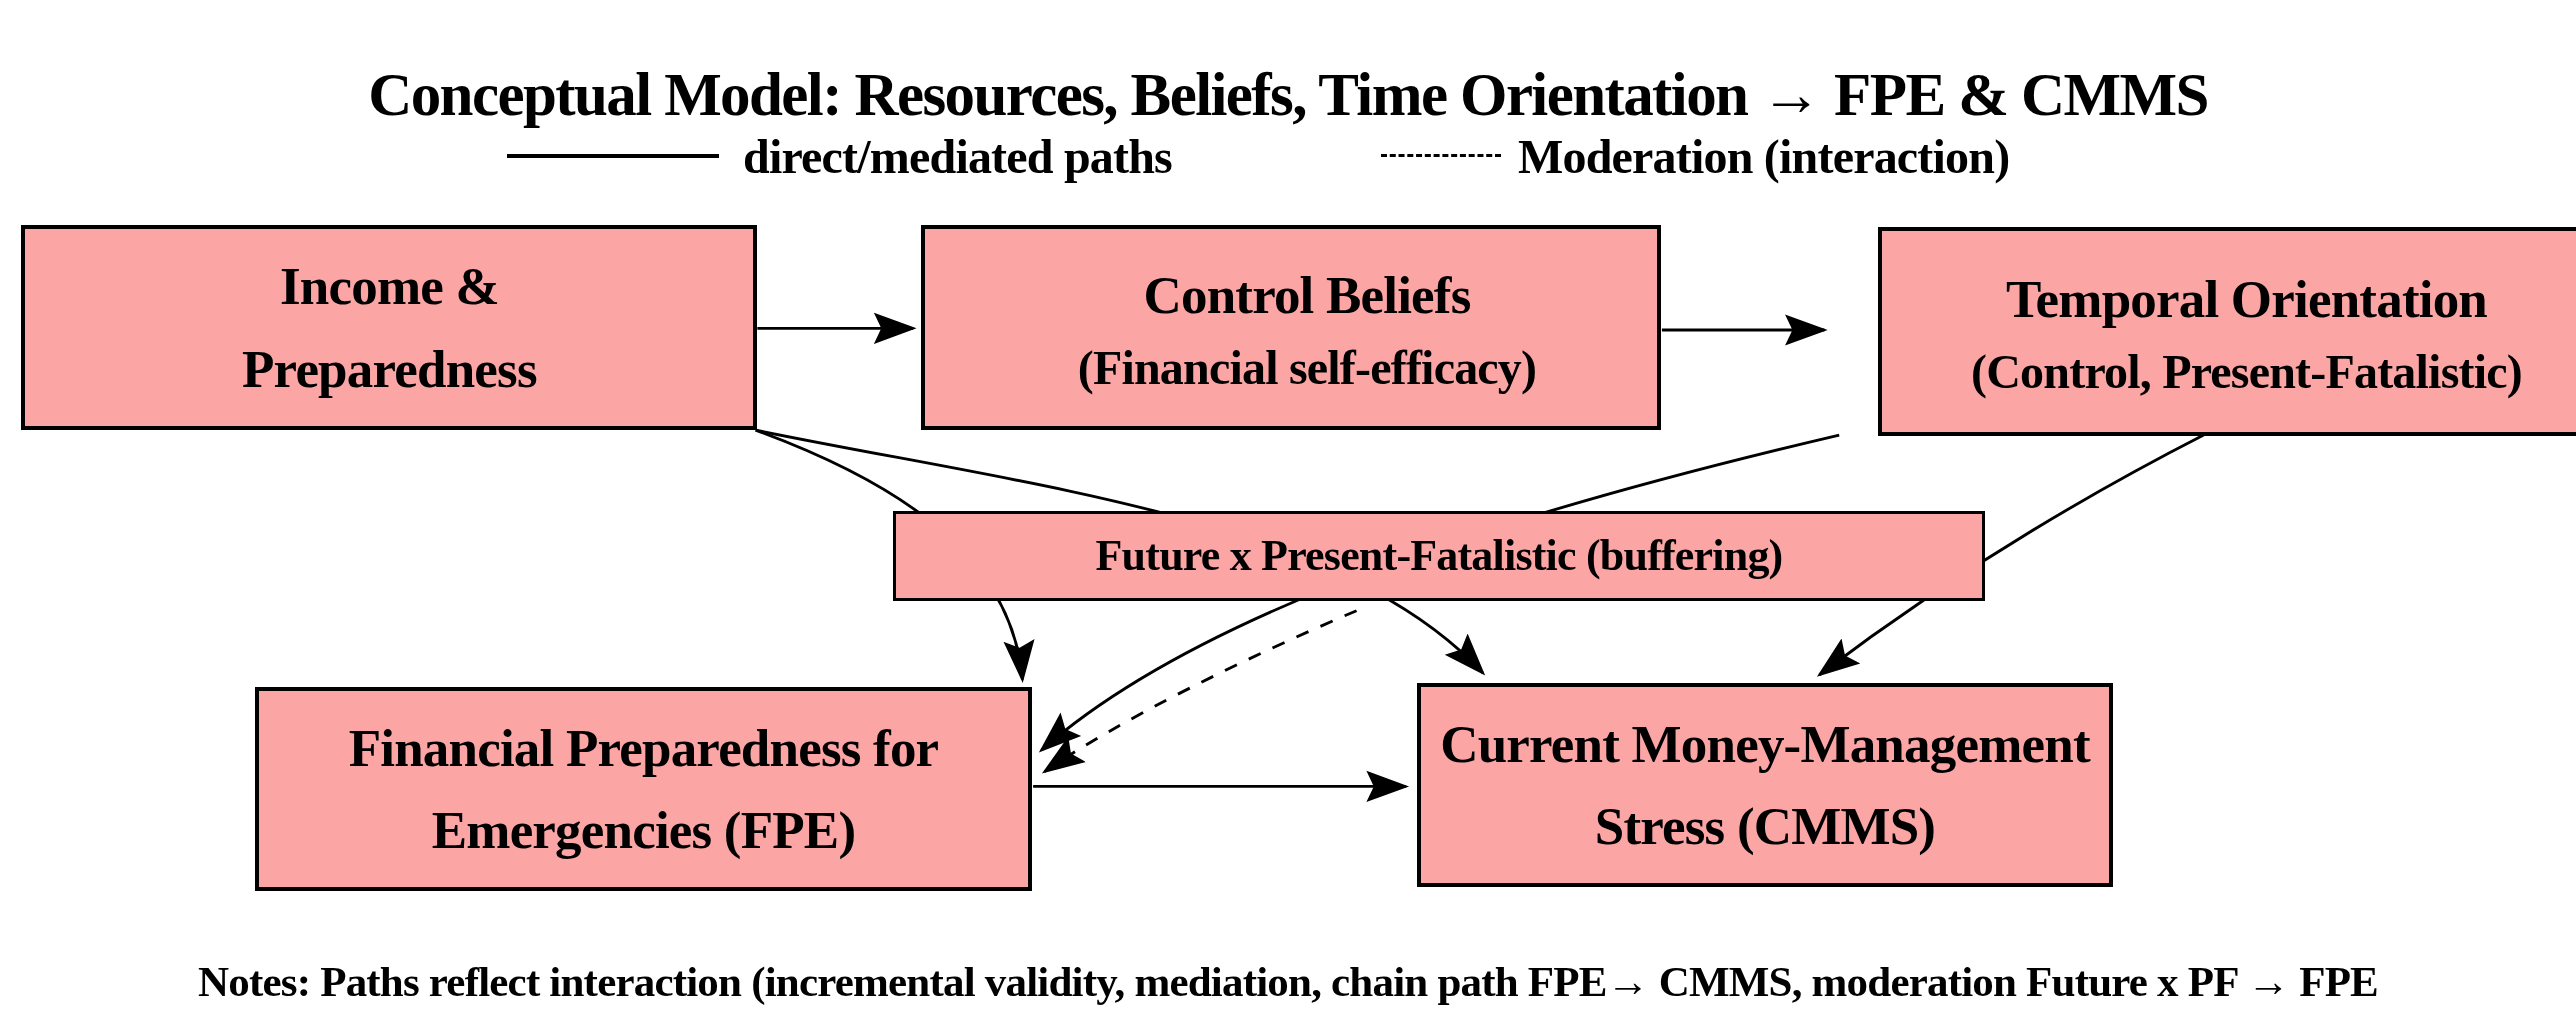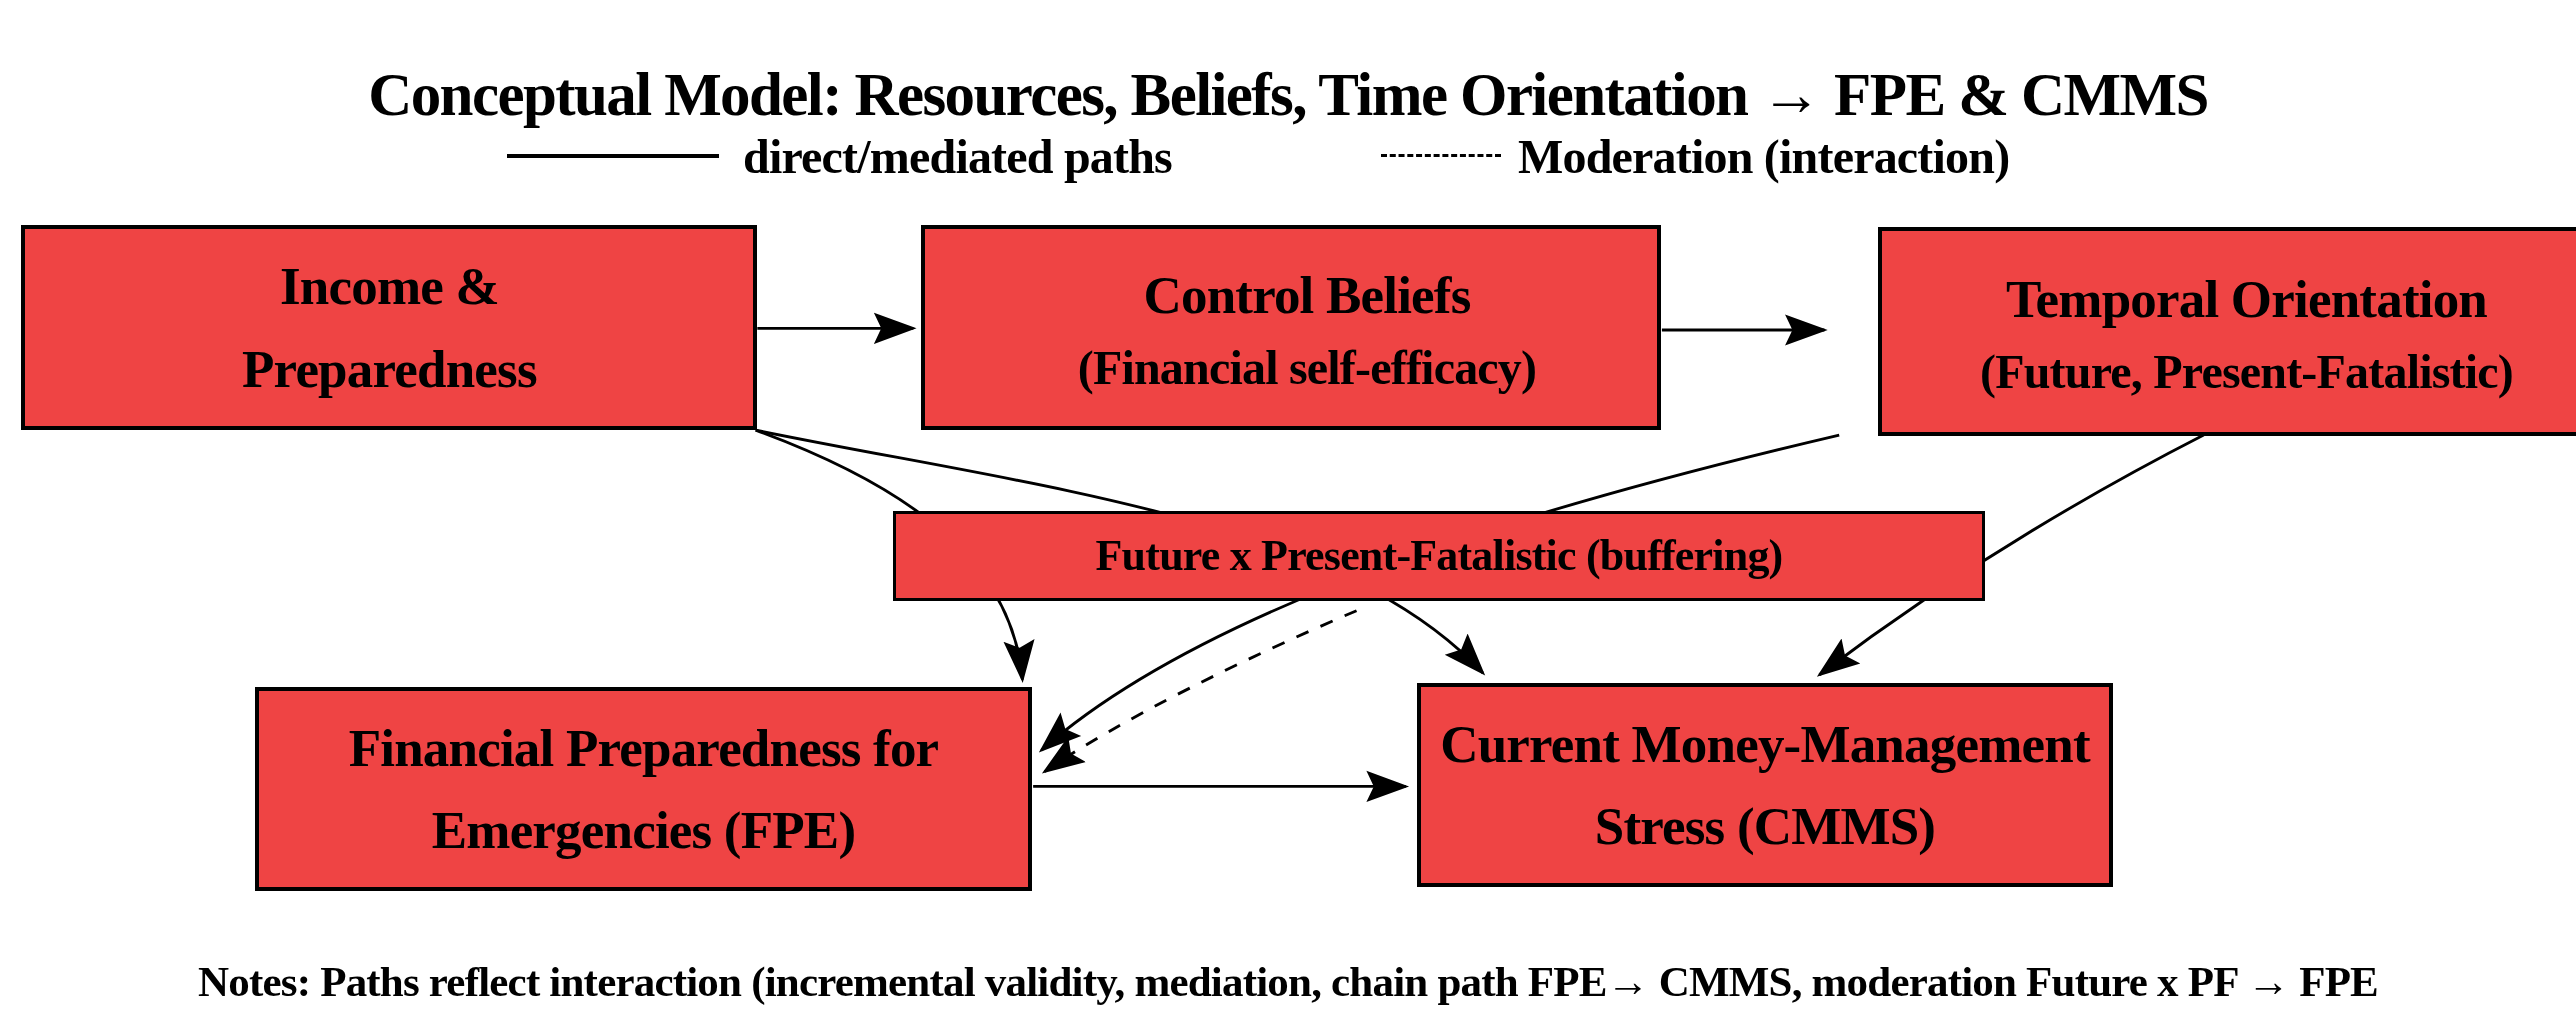--- a/index.html
+++ b/index.html
@@ -27,21 +27,21 @@
   .legend-line{
     position:absolute;top:154px;height:0;
     border-top:4.1px solid #000;
   }
   .legend-line.dashed{
     border-top:3.3px dashed #000;
   }
   .box{
     position:absolute;
     border:4.1px solid #000;
-    background:#ef4444;
+    background:#fca5a5;
     display:flex;flex-direction:column;
     align-items:center;justify-content:center;
     text-align:center;
     font-weight:bold;
     letter-spacing:-0.8px;
     box-sizing:border-box;
     z-index:2;
   }
   .box .l1{font-size:53px;line-height:1.55;white-space:nowrap;}
   .box .l2{font-size:48px;line-height:1.35;white-space:nowrap;}
@@ -92,21 +92,21 @@
     <div class="l1">Preparedness</div>
   </div>
 
   <div class="box" style="left:921px;top:225px;width:740px;height:205px;padding-left:32px;">
     <div class="l1">Control Beliefs</div>
     <div class="l2">(Financial self-efficacy)</div>
   </div>
 
   <div class="box" style="left:1834px;top:227px;width:737px;height:209px;margin-left:44px;">
     <div class="l1">Temporal Orientation</div>
-    <div class="l2">(Future, Present-Fatalistic)</div>
+    <div class="l2">(Control, Present-Fatalistic)</div>
   </div>
 
   <div class="box small-box" style="left:893px;top:511px;width:1092px;height:90px;border-width:3.3px;">
     <div class="l1">Future x Present-Fatalistic (buffering)</div>
   </div>
 
   <div class="box fpe-box" style="left:255px;top:687px;width:777px;height:204px;">
     <div class="l1">Financial Preparedness for</div>
     <div class="l2">Emergencies (FPE)</div>
   </div>

